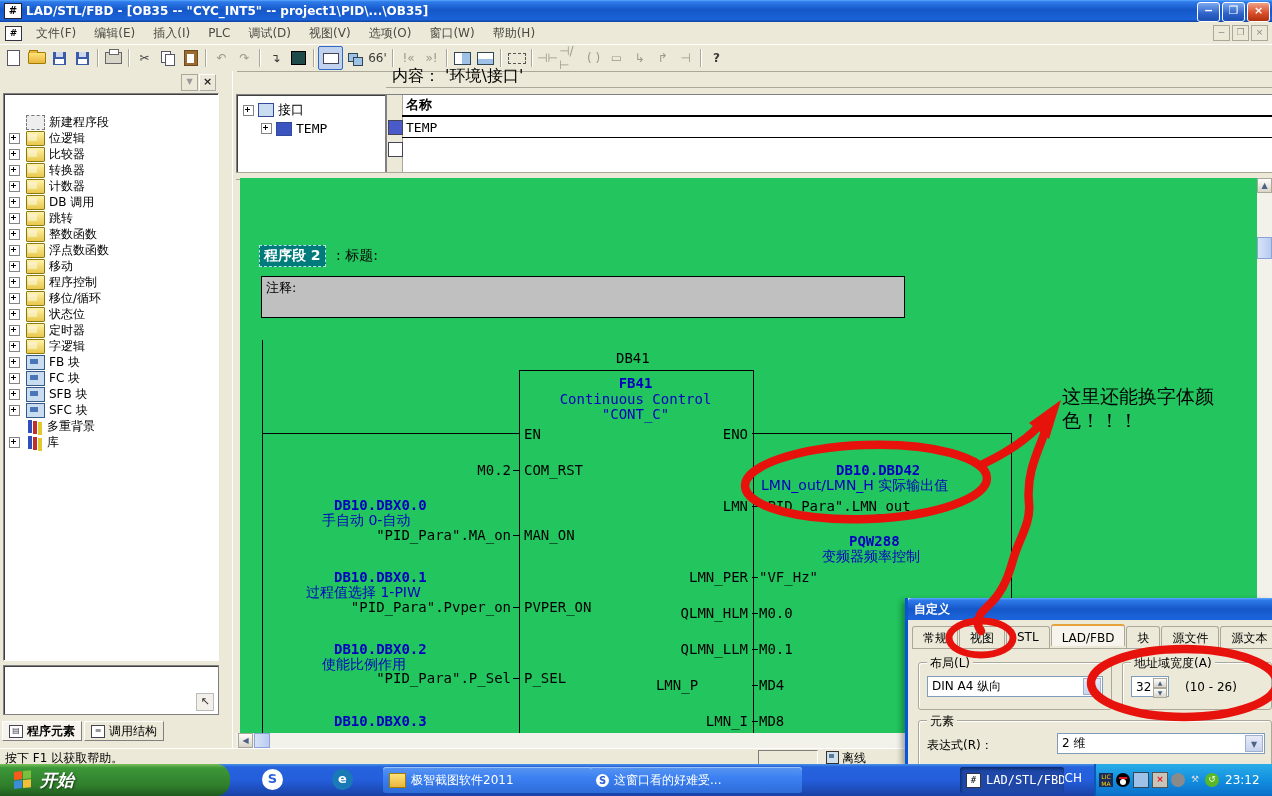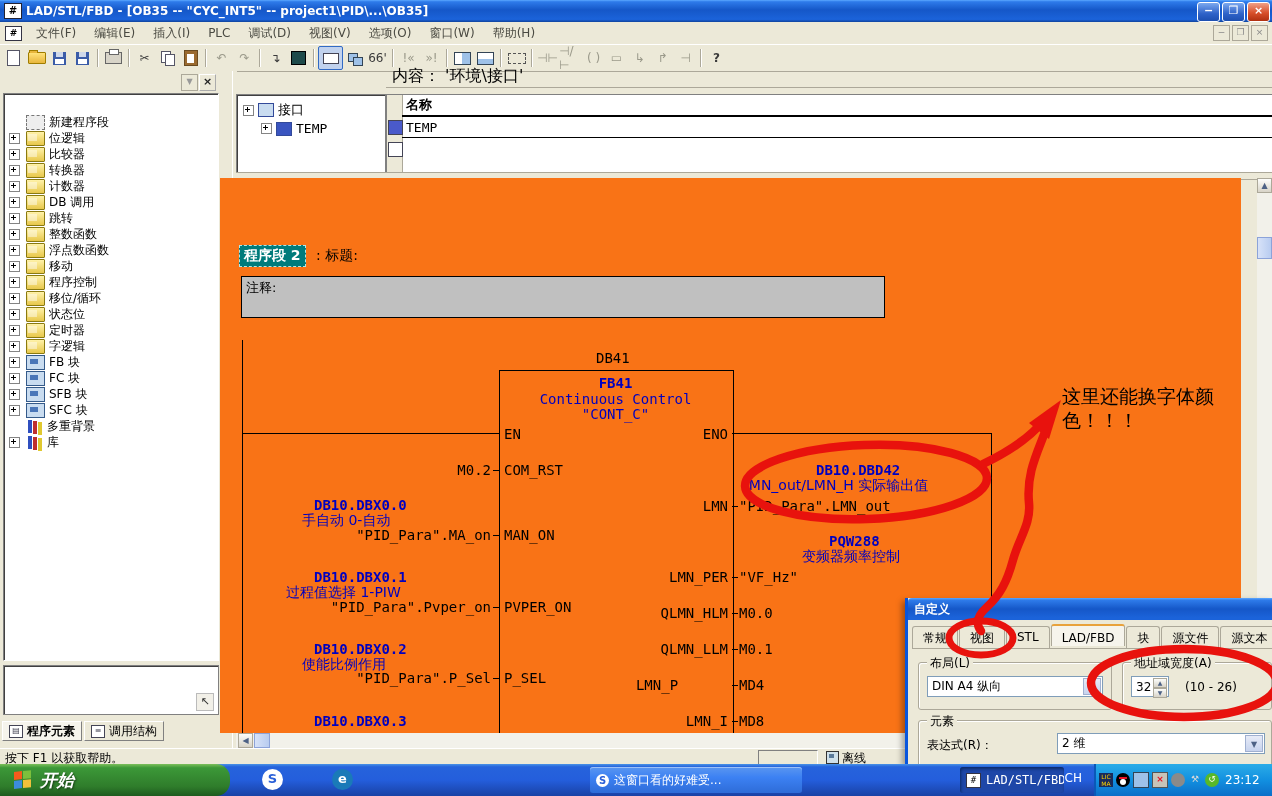--- a/index.html
+++ b/index.html
@@ -114,21 +114,21 @@
   .vt-iconcol{position:absolute;left:0;top:0;width:15px;height:100%;background:#ECE9D8;border-right:1px solid #ACA899;}
   .vt-hdr{position:absolute;left:15px;top:0;width:869px;height:20px;border-bottom:2px solid #000;
     font-weight:bold;font-size:13px;display:flex;align-items:center;padding-left:4px;}
   .vt-row1{position:absolute;left:15px;top:22px;width:869px;height:20px;border-bottom:1px solid #000;
     font-size:13px;display:flex;align-items:center;padding-left:4px;}
   .vt-ico{position:absolute;width:13px;height:13px;border:1px solid #445;}
   .vt-ico.sel{background:#4A5ACA;left:1px;top:25px;}
   .vt-ico.emp{background:#fff;left:1px;top:47px;}
 
   
-  .editor{position:absolute;left:220px;top:178px;width:1021px;height:555px;background:#f97316;overflow:hidden;}
+  .editor{position:absolute;left:240px;top:178px;width:1021px;height:555px;background:#22c55e;overflow:hidden;}
   .netbadge{position:absolute;left:19px;top:67px;background:#007B7B;color:#fff;font-weight:bold;
     font-size:14px;padding:1px 4px;border:1px dashed #B0E8E8;}
   .nettitle{position:absolute;left:96px;top:69px;font-size:14px;}
   .commentbox{position:absolute;left:21px;top:98px;width:644px;height:42px;background:#C0C0C0;
     border:1px solid #000;font-size:13px;padding:2px 4px;box-sizing:border-box;}
   .line{position:absolute;background:#000;}
   .fbd{font-size:14px;white-space:nowrap;}
 
   
   .sb-v{position:absolute;left:1257px;top:178px;width:15px;height:555px;background:#F2F1EA;}
@@ -629,20 +629,24 @@
       <span class="winflag">
           <i></i>
           <i></i>
           <i></i>
           <i></i>
         </span>
       <span>开始</span>
     </div>
     <span class="ql" style="left:262px;background:#fff;color:#2A60D8;">S</span>
     <span class="ql" style="left:332px;background:#1A7AB8;color:#fff;">e</span>
+    <div class="taskbtn" style="left:383px;width:200px;">
+      <span class="tbi" style="background:linear-gradient(180deg,#FFE27A,#E8B63C);border:1px solid #A07D00;"></span>
+      <span>极智截图软件2011</span>
+    </div>
     <div class="taskbtn" style="left:590px;width:200px;">
       <span class="tbi" style="background:#fff;border-radius:50%;width:13px;color:#2A60D8;text-align:center;font-weight:bold;font-size:10px;line-height:13px;">S</span>
       <span>这窗口看的好难受...</span>
     </div>
     <div class="taskbtn active mono" style="left:960px;width:92px;">
       <span class="tbi" style="background:#fff;border:1px solid #334;color:#000;font-size:9px;line-height:12px;text-align:center;width:13px;">#</span>
       <span>LAD/STL/FBD  - [...</span>
     </div>
     <span class="lang">CH</span>
     <div class="tray">

